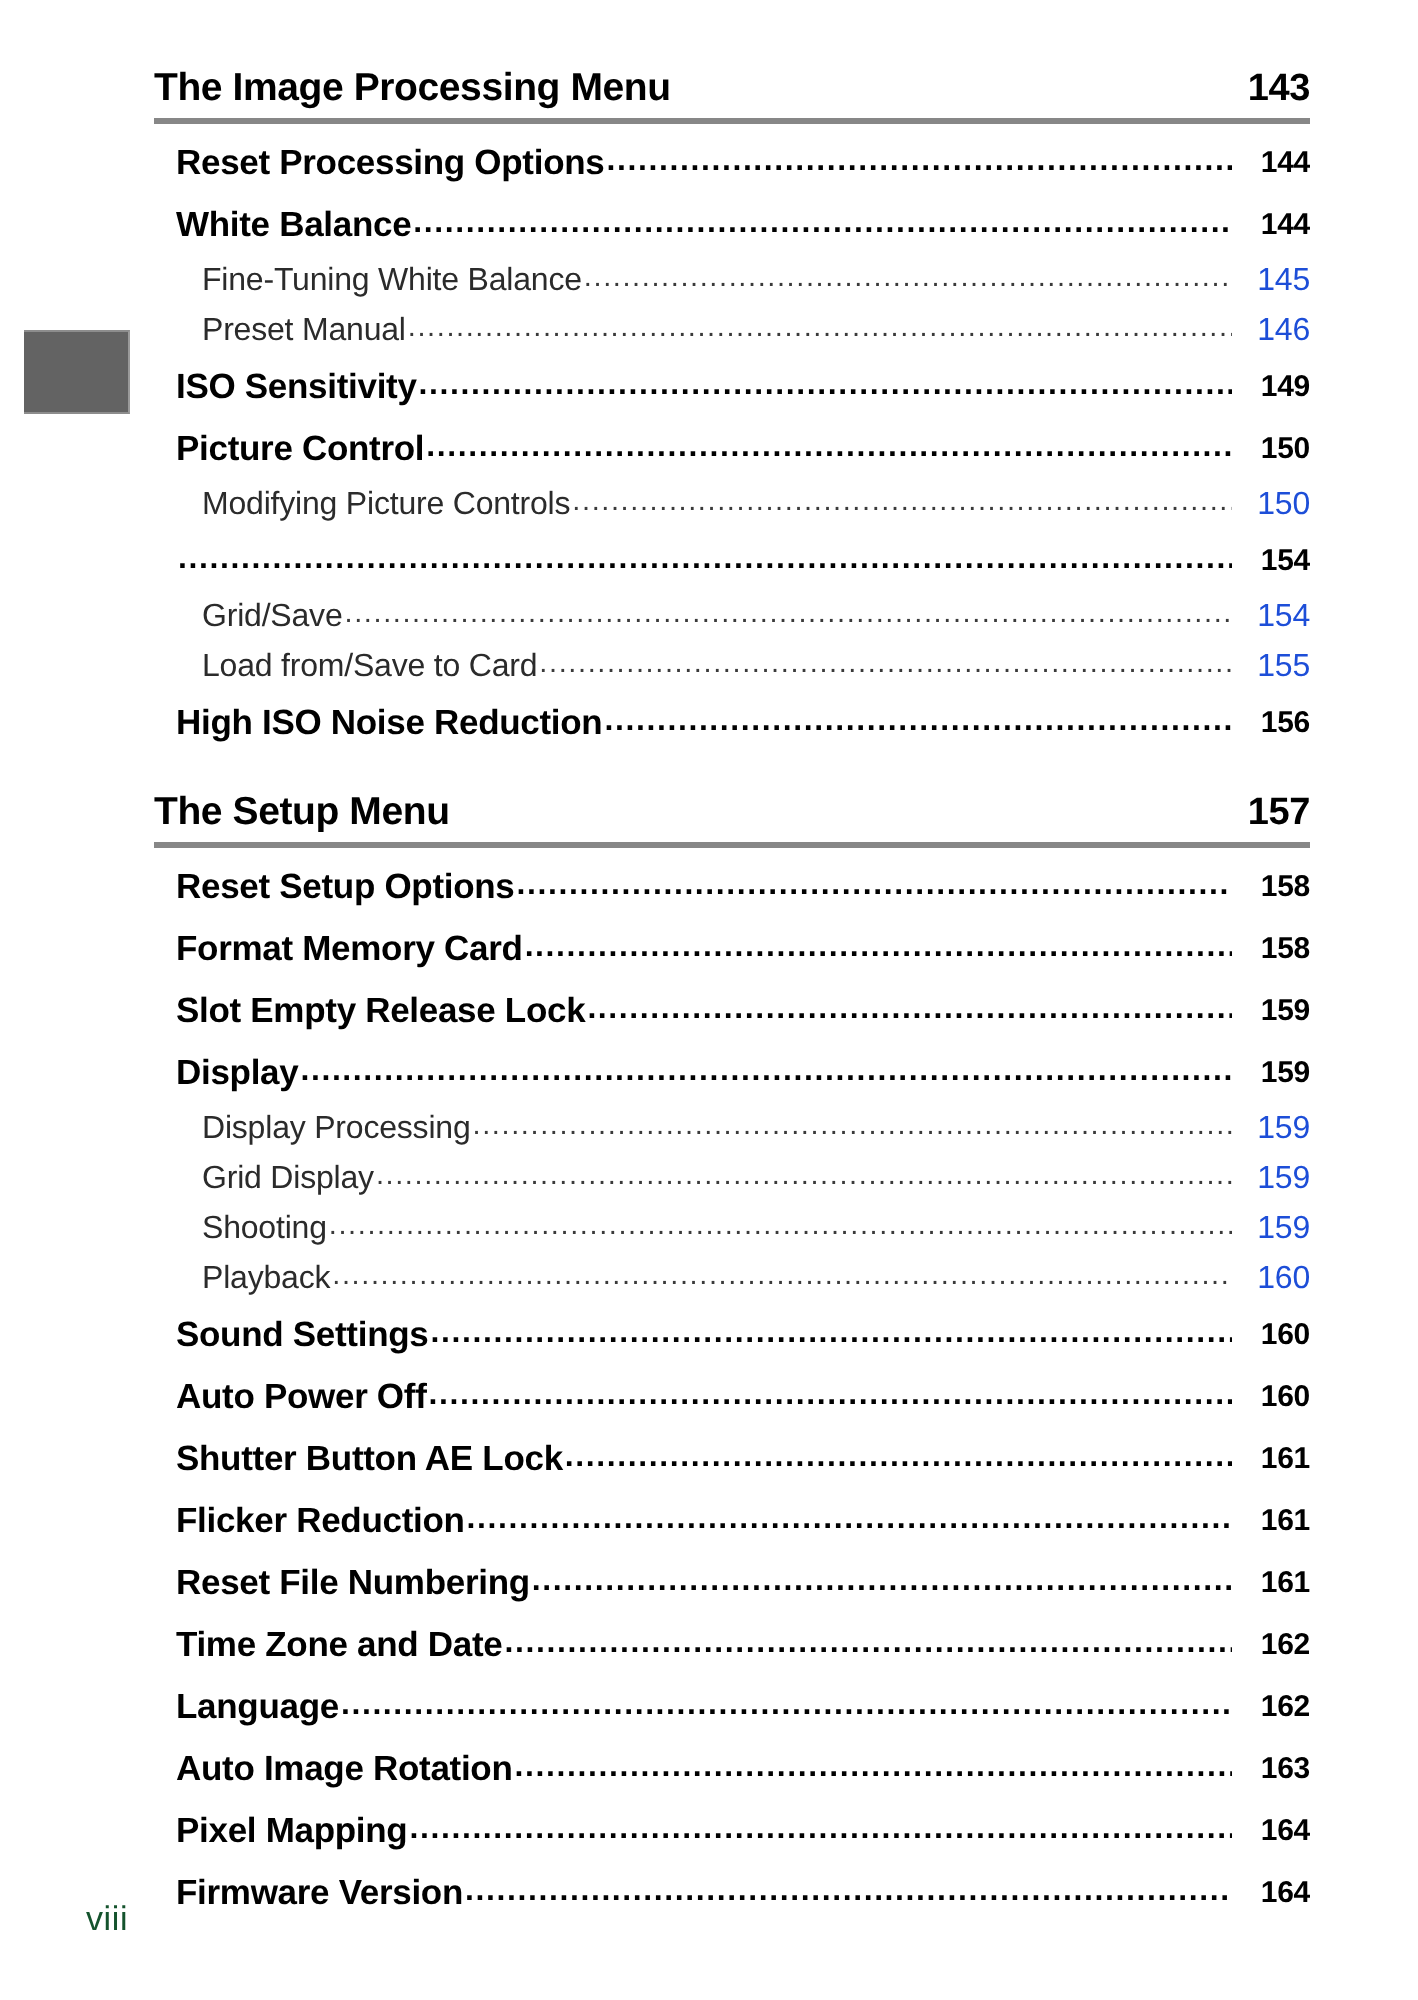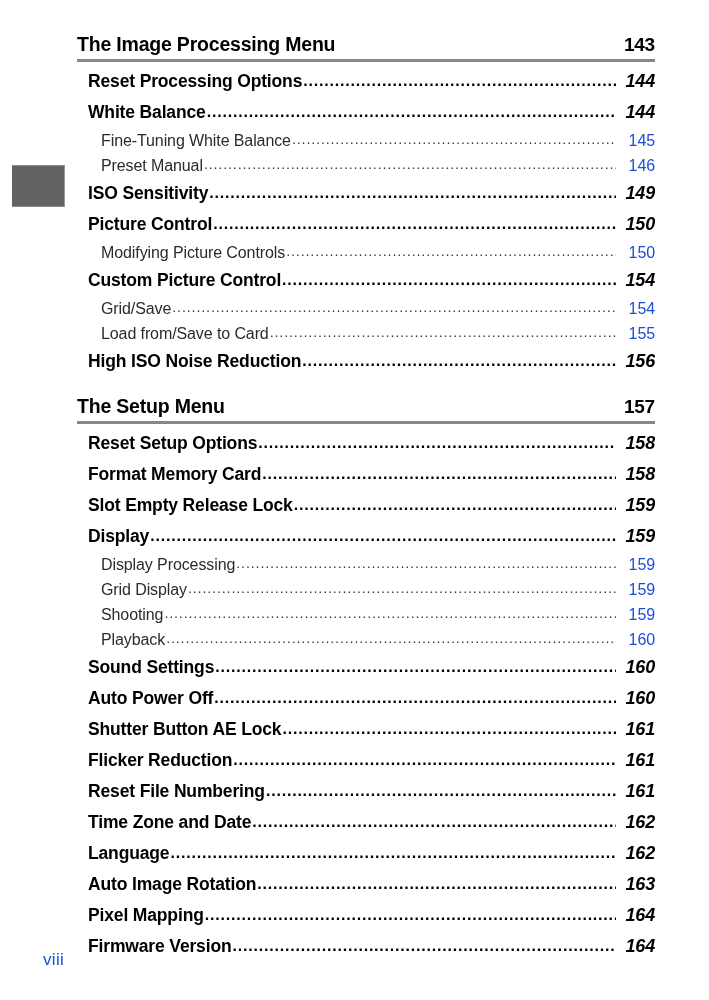--- a/index.html
+++ b/index.html
@@ -109,22 +109,21 @@
     height: 31px;
     line-height: 31px;
     letter-spacing: -0.15px;
   }
   .entry.lvl1 .leader {
     font-size: 16px;
     position: relative;
     top: -1px;
   }
   .entry.lvl1 .pageno {
-    font-size: 18px;
-    font-style: italic;
+    font-size: 15px;
   }
 
   
   .entry.lvl2 {
     font-size: 16px;
     font-weight: normal;
     color: #2b2b2b;
     margin-left: 24px;
     height: 25px;
     line-height: 25px;
@@ -140,21 +139,21 @@
     font-size: 16px;
     color: #1d4ed8;
   }
 
   
   .folio {
     position: absolute;
     left: 31px;
     top: 950px;
     font-size: 17px;
-    color: #1d4ed8;
+    color: #14532d;
     letter-spacing: 0.3px;
   }
 </style>
 </head>
 <body>
 
 <div class="page">
 
   <div class="edge-tab"></div>
 
@@ -195,21 +194,20 @@
           <span class="label">Picture Control</span>
           <span class="leader">...............................................................................................................................................................</span>
           <span class="pageno">150</span>
         </div>
         <div class="entry lvl2">
           <span class="label">Modifying Picture Controls</span>
           <span class="leader">...............................................................................................................................................................</span>
           <span class="pageno">150</span>
         </div>
         <div class="entry lvl1">
-          <span class="label">Custom Picture Control</span>
           <span class="leader">...............................................................................................................................................................</span>
           <span class="pageno">154</span>
         </div>
         <div class="entry lvl2">
           <span class="label">Grid/Save</span>
           <span class="leader">...............................................................................................................................................................</span>
           <span class="pageno">154</span>
         </div>
         <div class="entry lvl2">
           <span class="label">Load from/Save to Card</span>

